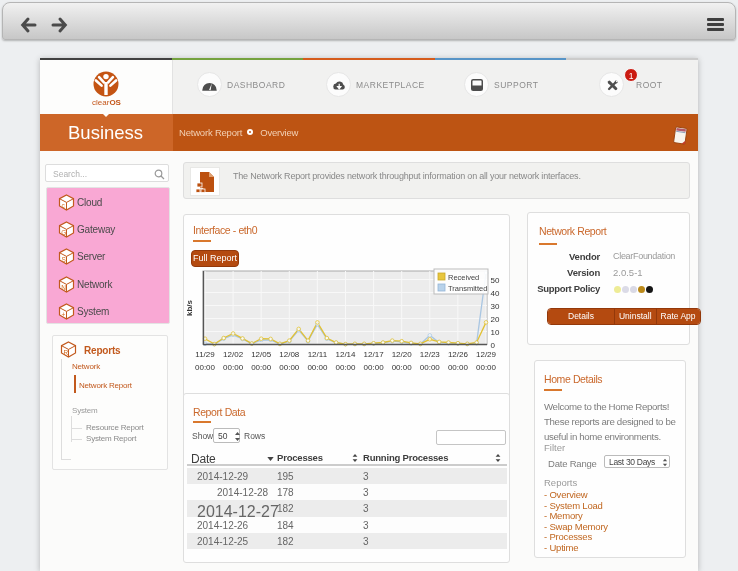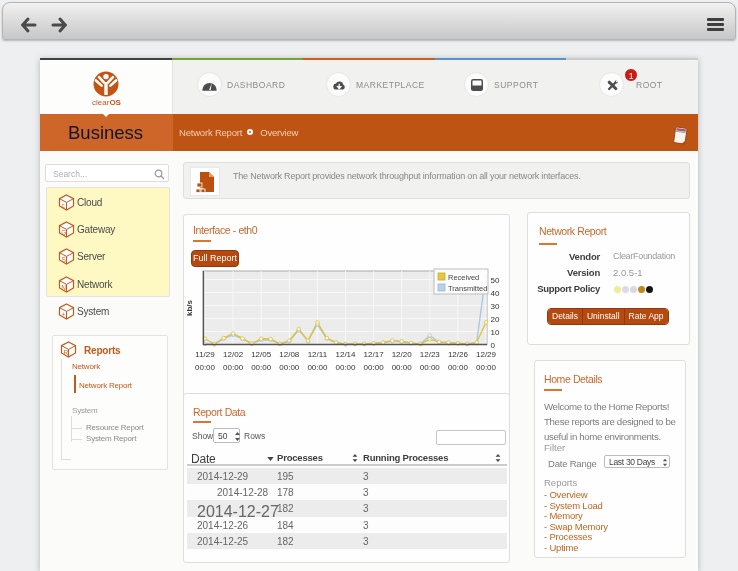--- a/index.html
+++ b/index.html
@@ -17,29 +17,29 @@
 #header{position:absolute;left:0;top:2px;width:658px;height:54px;background:#f1f1f0;}
 #logocell{position:absolute;left:0;top:0;width:133px;height:54px;background:#fdfdfc;border-right:1px solid #e2e2e2;}
 #notch{position:absolute;left:61px;top:52px;width:0;height:0;border-left:5px solid transparent;border-right:5px solid transparent;border-top:5px solid #fdfdfc;z-index:5;}
 .navitem{position:absolute;top:12px;height:26px;}
 .navcirc{position:absolute;left:0;top:0;width:25px;height:25px;border-radius:50%;background:#fcfcfc;border:1px solid #e6e6e6;}
 .navlab{position:absolute;left:30px;top:8px;font-size:8.5px;letter-spacing:.5px;color:#8b8b8b;}
 #badge{position:absolute;left:25px;top:-4px;width:14px;height:14px;border-radius:50%;background:#cb1a10;color:#fff;font-size:8.5px;text-align:center;line-height:14px;border:1px solid #fbfbfb;}
 
 #obar{position:absolute;left:0;top:56px;width:658px;height:37px;background:#bd5413;}
 #obarleft{position:absolute;left:0;top:0;width:133px;height:37px;background:#cd6628;}
-#biz{position:absolute;left:28px;top:8px;font-size:18.5px;color:#0f172a;font-weight:400;}
+#biz{position:absolute;left:28px;top:8px;font-size:18.5px;color:#ffffff;font-weight:400;}
 #crumb{position:absolute;left:139px;top:13px;font-size:9.5px;letter-spacing:-0.2px;color:#f2d0b4;}
 #cdot{position:absolute;left:68px;top:2px;width:6px;height:6px;border-radius:50%;background:#fff;}
 #cdot::after{content:"";position:absolute;left:1.7px;top:1.7px;width:2.6px;height:2.6px;border-radius:50%;background:#c0561a;}
 
 #sidebar{position:absolute;left:0;top:93px;width:142px;}
 #searchbox{position:absolute;left:5px;top:13px;width:124px;height:18px;background:#fff;border:1px solid #ddd;border-radius:2px;}
 #searchbox span{position:absolute;left:7px;top:4px;font-size:8.5px;color:#b0b0b0;}
-#menubox{position:absolute;left:6px;top:36px;width:124px;height:110px;border:1px solid #e3e3e3;border-radius:2px;background:#fef9c3;}
+#menubox{position:absolute;left:6px;top:36px;width:124px;height:137px;border:1px solid #e3e3e3;border-radius:2px;background:#f9a8d4;}
 .mitem{position:absolute;left:0;height:27px;width:120px;}
 .mitem svg{position:absolute;left:11px;top:5px;}
 .mitem span{position:absolute;left:30px;top:8px;font-size:10px;letter-spacing:-0.2px;color:#4a4a4a;}
 #repbox{position:absolute;left:12px;top:184px;width:116px;height:135px;border:1px solid #e3e3e3;border-radius:2px;background:#fdfdfc;}
 
 .panel{position:absolute;background:#fefefe;border:1px solid #dedede;border-radius:3px;}
 .ptitle{position:absolute;font-size:10.5px;letter-spacing:-0.4px;color:#ca682c;}
 .punder{position:absolute;width:18px;height:2px;background:#d9782d;}
 </style></head>
 <body>
@@ -399,21 +399,21 @@
     <div class="abs" style="left:85px;top:38px;font-size:9px;letter-spacing:-0.3px;color:#9a9a9a;white-space:nowrap;">ClearFoundation</div>
     <div class="abs" style="left:0;top:54px;width:72px;text-align:right;font-size:9.5px;letter-spacing:-0.2px;font-weight:bold;color:#3d3d3d;white-space:nowrap;">Version</div>
     <div class="abs" style="left:85px;top:54px;font-size:9.5px;color:#9a9a9a;">2.0.5-1</div>
     <div class="abs" style="left:-8px;top:70px;width:80px;text-align:right;font-size:9.5px;letter-spacing:-0.3px;font-weight:bold;color:#3d3d3d;white-space:nowrap;">Support Policy</div>
     <div class="abs" style="left:86px;top:73px;width:7px;height:7px;border-radius:50%;background:#eeec96;"></div>
     <div class="abs" style="left:94px;top:73px;width:7px;height:7px;border-radius:50%;background:#dbdbe7;"></div>
     <div class="abs" style="left:102px;top:73px;width:7px;height:7px;border-radius:50%;background:#d9d9e5;"></div>
     <div class="abs" style="left:110px;top:73px;width:7px;height:7px;border-radius:50%;background:#bc8a1a;"></div>
     <div class="abs" style="left:118px;top:73px;width:7px;height:7px;border-radius:50%;background:#161616;"></div>
     <div class="abs" style="left:19px;top:95px;height:17px;display:flex;border:1px solid #93380a;border-radius:4px;overflow:hidden;">
-      <div style="background:#b44a10;color:#fff;font-size:8.5px;line-height:15px;padding:0 4px;border-right:1px solid #93380a;white-space:nowrap;">Details</div>
+      <div style="background:#b44a10;color:#fff;font-size:8.5px;line-height:15px;padding:0 20px;border-right:1px solid #93380a;white-space:nowrap;">Details</div>
       <div style="background:#b44a10;color:#fff;font-size:8.5px;line-height:15px;padding:0 4px;border-right:1px solid #93380a;white-space:nowrap;">Uninstall</div>
       <div style="background:#b44a10;color:#fff;font-size:8.5px;line-height:15px;padding:0 4px;white-space:nowrap;">Rate App</div>
     </div>
   </div>
 
   <div id="rbox2" class="panel" style="left:494px;top:302px;width:152px;height:198px;">
     <div class="ptitle" style="left:9px;top:12px;">Home Details</div>
     <div class="punder" style="left:9px;top:28px;"></div>
     <div class="abs" style="left:9px;top:38px;width:142px;font-size:9.7px;letter-spacing:-0.35px;color:#7d7d7d;line-height:15px;white-space:nowrap;">Welcome to the Home Reports!<br>These reports are designed to be<br>useful in home environments.</div>
     <div class="abs" style="left:9px;top:81px;font-size:9.5px;color:#9a9a9a;">Filter</div>

